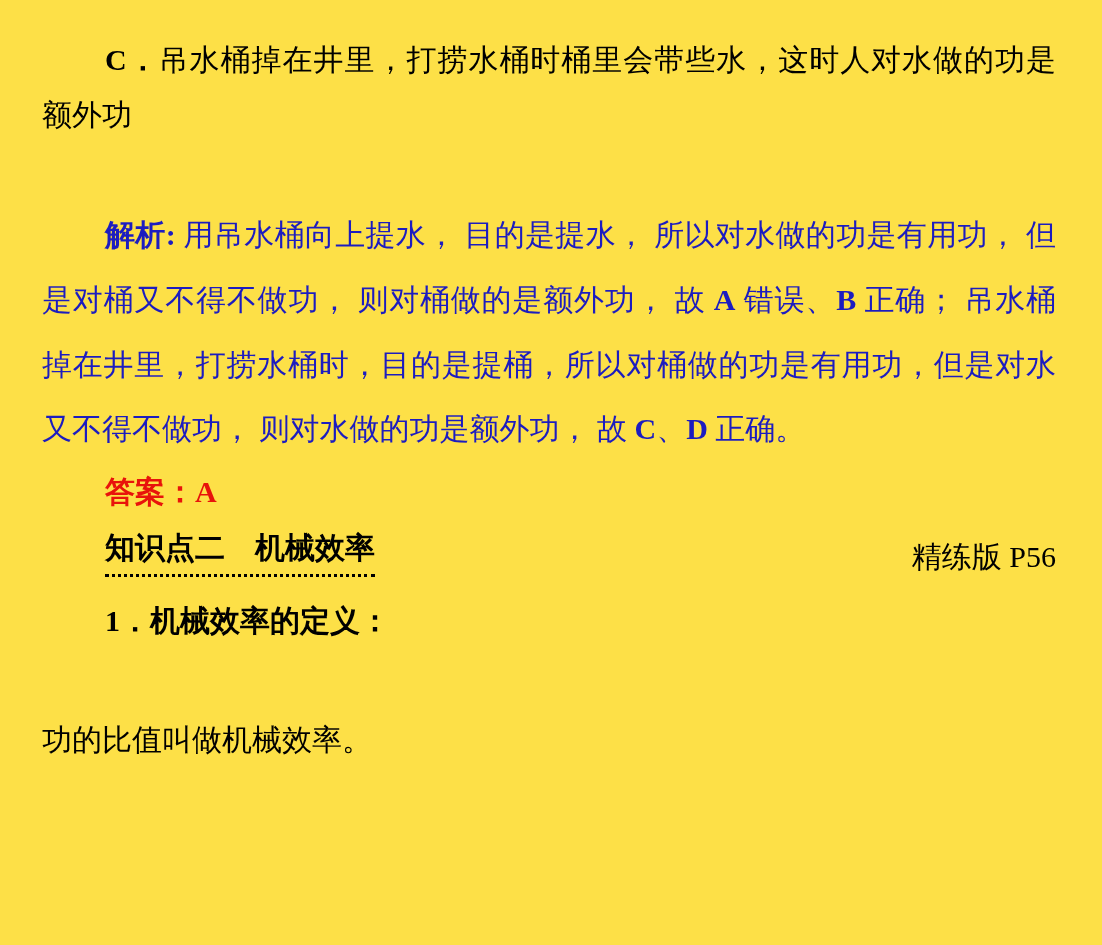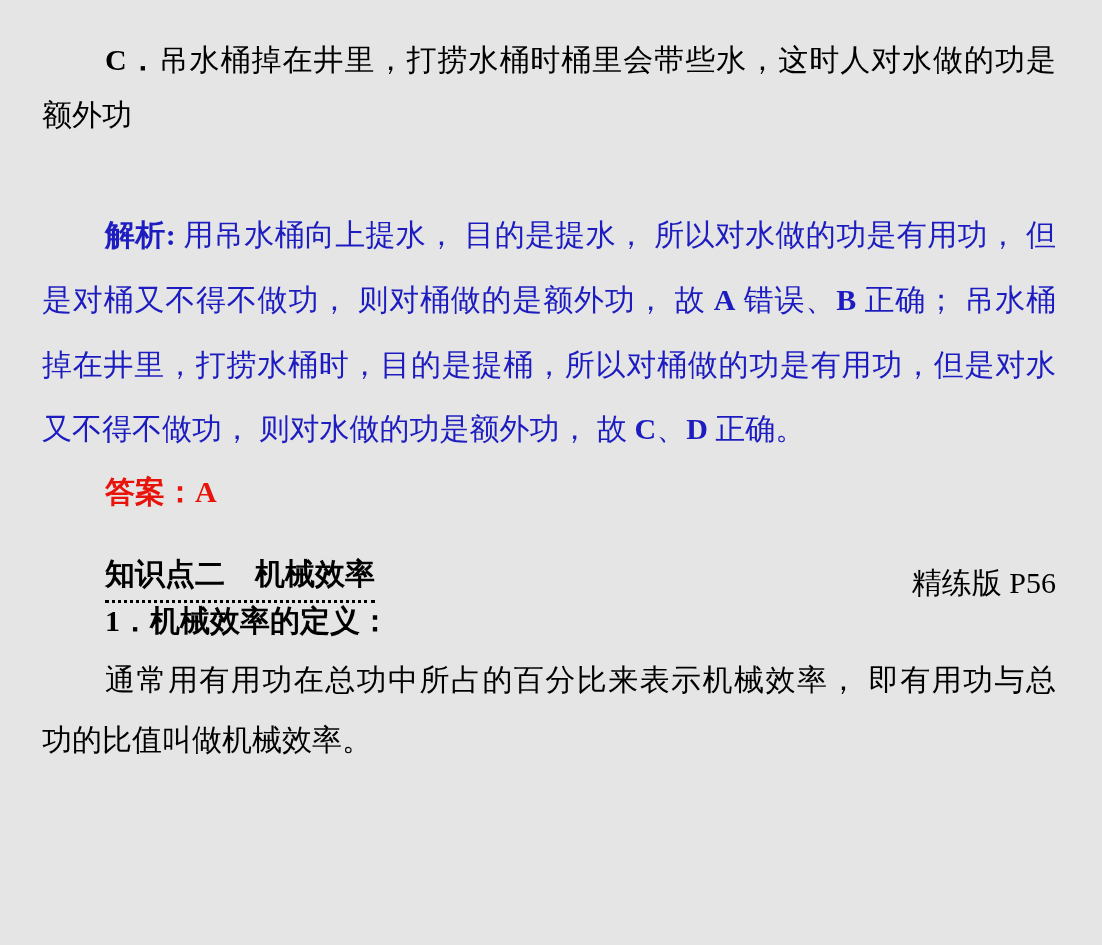--- a/index.html
+++ b/index.html
@@ -4,21 +4,21 @@
 <style>
   html, body {
     margin: 0;
     padding: 0;
     background: #ffffff;
   }
   .page {
     position: relative;
     width: 1102px;
     height: 945px;
-    background: #e5e5e5;
+    background: #fde047;
     font-family: "Liberation Serif", "DejaVu Serif", serif;
     font-size: 30px;
     color: #000000;
     overflow: hidden;
   }
   .line {
     position: absolute;
     left: 42px;
     width: 1014px;
     line-height: 40px;
@@ -29,21 +29,20 @@
     text-align: justify;
     text-align-last: justify;
   }
   .blue { color: var(--accent-blue, #1c1cc0); }
   .red  { color: var(--accent-red, #e8130b); }
   b, .bold { font-weight: bold; }
   .heading-row {
     display: flex;
     justify-content: space-between;
     align-items: flex-end;
-    margin-top: 26px;
   }
   .heading-title {
     font-weight: bold;
     border-bottom: 3px dotted #000000;
     padding-bottom: 6px;
   }
   .heading-ref { font-weight: normal; }
 </style>
 </head>
 <body style="background: rgb(255, 255, 255);">
@@ -65,18 +64,17 @@
 
   <div class="line indent red bold" style="top:472px"><span>答案：</span><span>A</span></div>
 
   <div class="line indent heading-row" style="top:528px">
     <span class="heading-title">知识点二　机械效率</span>
     <span class="heading-ref">精练版 P56</span>
   </div>
 
   <div class="line indent bold" style="top:601px"><span>1．机械效率的定义：</span></div>
 
-  <div class="line indent just" style="top:660px"><span>通常用有用功在总功中所占的百分比来表示机械效率， 即有用功与总</span></div>
 
   <div class="line" style="top:720px"><span>功的比值叫做机械效率。</span></div>
 
 
 </div>
 
 </body></html>

